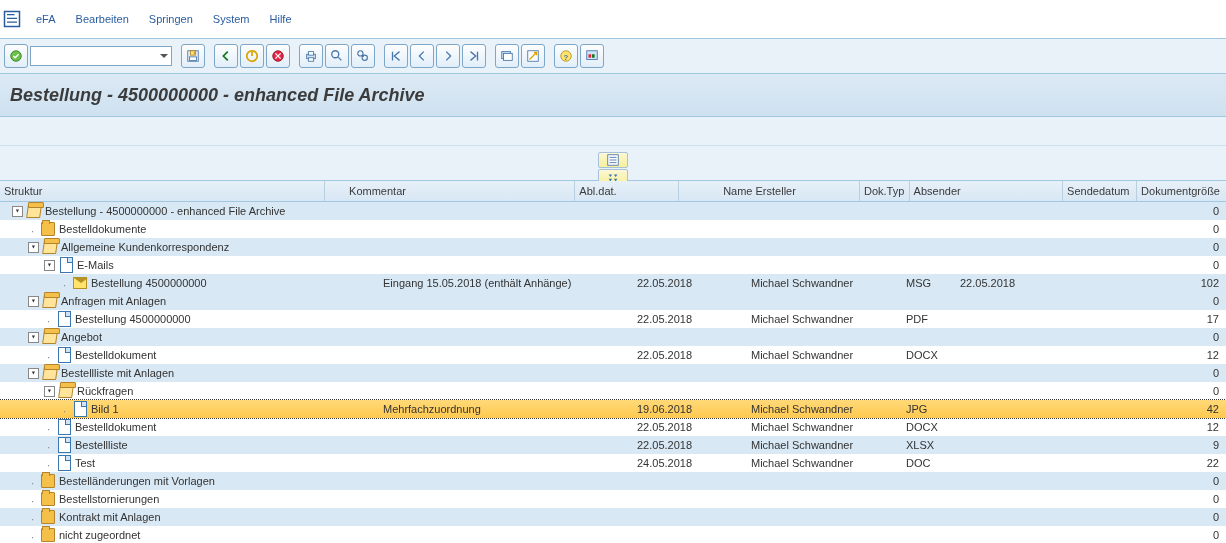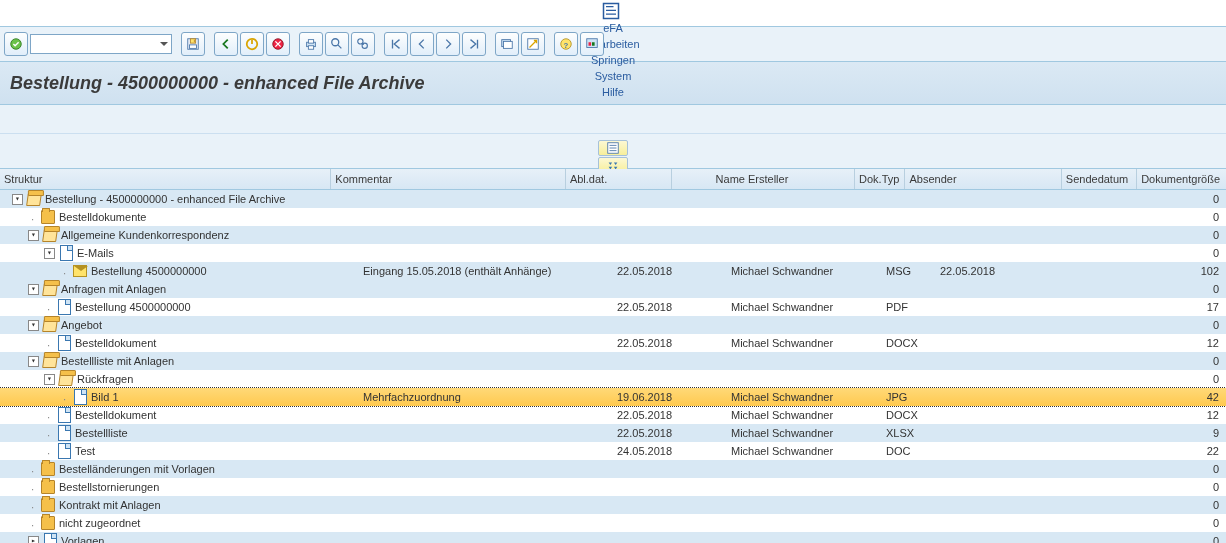--- a/index.html
+++ b/index.html
@@ -1,18 +1,18 @@
 <!DOCTYPE html>
 <html><head>
 <meta charset="utf-8">
 <style>
   html,body{margin:0;padding:0;font-family:Arial,Helvetica,sans-serif;font-size:11px;color:#333;background:#fff;}
   .viewport{width:1226px;height:543px;overflow:hidden;}
   
-  .menubar{height:22px;background:#fff;border-bottom:1px solid #a0c8e0;display:flex;align-items:center;padding:2px 2px;flex-direction:column;}
+  .menubar{height:22px;background:#fff;border-bottom:1px solid #a0c8e0;display:flex;align-items:center;padding:8px 2px;}
   .menubar .menu-icon{width:20px;height:18px;display:flex;align-items:center;justify-content:center;margin-right:4px;}
   .menubar .menu-item{padding:2px 10px;color:#2a5ca0;cursor:default;}
   
   .toolbar1{height:30px;background:#e9f2f9;border-bottom:1px solid #a0c8e0;display:flex;align-items:center;padding:2px 4px;gap:2px;}
   .tb-btn{width:22px;height:22px;border:1px solid #7ea6c7;border-radius:3px;background:linear-gradient(#fdfefe,#e1eefa);display:flex;align-items:center;justify-content:center;cursor:default;}
   .tb-btn svg{width:14px;height:14px;}
   .cmd-input{height:18px;width:134px;border:1px solid #7ea6c7;background:#fff;display:flex;align-items:center;justify-content:flex-end;padding:0 3px;}
   .tb-sep{width:5px;}
   
   .titlebar{height:42px;background:linear-gradient(#dbe9f4,#cfe1f0);border-bottom:1px solid #a0c8e0;display:flex;align-items:center;padding:0 10px;}
@@ -23,21 +23,21 @@
   .at-btn{height:22px;min-width:22px;border:1px solid #a6c1d9;border-radius:2px;background:linear-gradient(#fcf8d4,#f7ef9a);display:flex;align-items:center;justify-content:center;padding:0 3px;cursor:default;}
   .at-btn.labeled{padding:0 6px;gap:3px;font-size:10px;color:#444;}
   .at-btn svg{width:14px;height:14px;display:block;}
   .at-sep{width:2px;height:22px;border-left:1px solid #b8cfdf;margin:0 1px;}
   
   .tablearea{position:relative;background:#fff;}
   .thead{height:20px;background:linear-gradient(#e7f0f8,#d7e7f4);border-bottom:1px solid #a0c8e0;display:flex;}
   .th{border-right:1px solid #b8cfdf;padding:2px 4px;color:#3a3a3a;display:flex;align-items:center;}
   .th:last-child{border-right:none;}
   .col-struct{width:350px;}
-  .col-comment{width:245px;}
+  .col-comment{width:245px;margin-left:20px;}
   .col-date{width:105px;}
   .col-creator{width:146px;padding-left:44px;}
   .col-type{width:45px;}
   .col-sender{width:160px;}
   .col-sentdate{width:72px;}
   .col-size{flex:1;justify-content:flex-end;padding-right:6px;text-align:right;}
   .tr{height:18px;display:flex;font-size:11px;}
   .td{border-right:1px solid transparent;padding:1px 4px;display:flex;align-items:center;white-space:nowrap;overflow:hidden;}
   .tr.alt{background:#d8e8f4;}
   .tr.sel{background:linear-gradient(#ffd978,#ffc94f);outline:1px dotted #333;}

